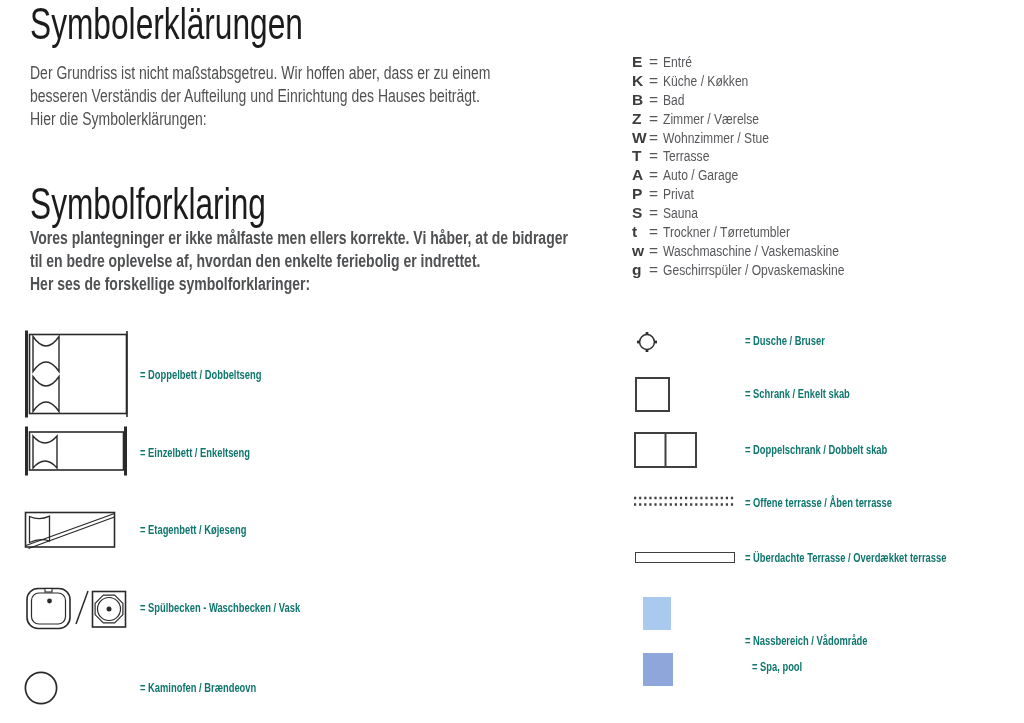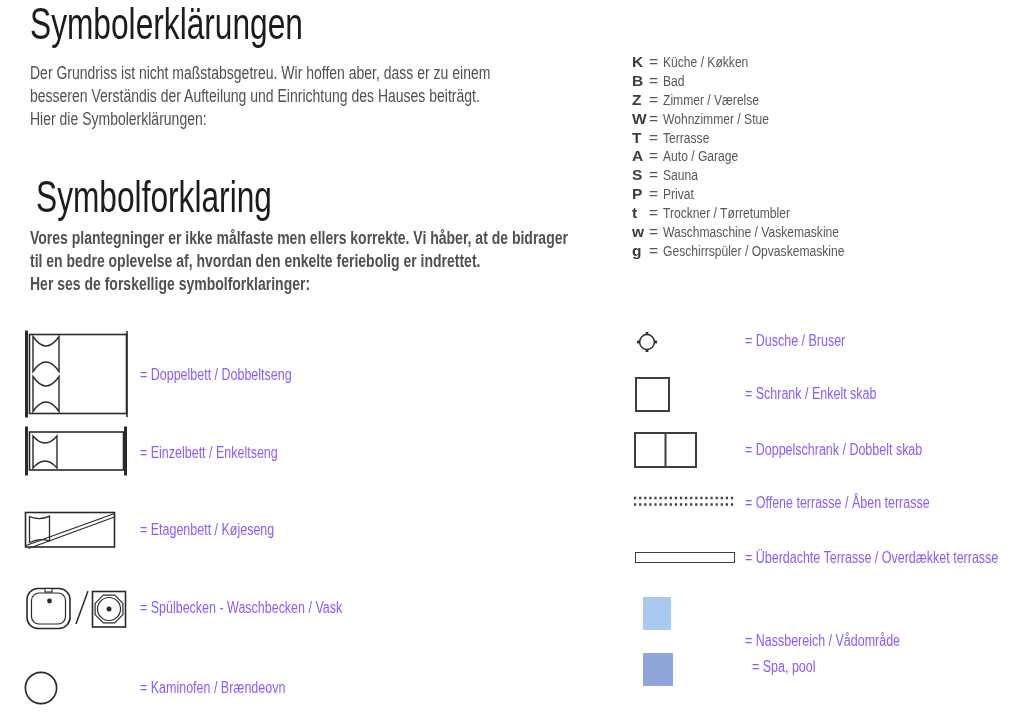--- a/index.html
+++ b/index.html
@@ -9,21 +9,21 @@
     font-family:"Liberation Sans", sans-serif;
     -webkit-font-smoothing:antialiased;
   }
   .abs{position:absolute;}
   
   .cond-h{display:inline-block;transform:scaleX(.72);transform-origin:0 0;white-space:nowrap;
           font-size:44px;line-height:48px;font-weight:400;color:#1c1c1c;letter-spacing:0;}
   .cond-p{display:inline-block;transform:scaleX(.80);transform-origin:0 0;white-space:pre-line;
           font-size:17.5px;line-height:23px;color:#4f5052;}
   .cond{display:inline-block;transform:scaleX(.78);transform-origin:0 50%;white-space:nowrap;}
-  .slabel{font-size:16px;line-height:20px;color:#8b5cf6;}
+  .slabel{font-size:12px;line-height:20px;color:#0f766e;font-weight:bold;}
   
   .lrow{height:18.9px;line-height:18.9px;font-size:15.5px;white-space:nowrap;}
   .lkey{display:inline-block;width:17px;padding-left:2px;font-weight:bold;color:#3c3d3f;}
   .leq{display:inline-block;width:14px;color:#56575a;}
   .lval{font-size:15.5px;color:#56575a;}
   .box{box-sizing:border-box;background:#fff;border:1.6px solid #3f3f3f;}
   svg{display:block;}
 </style>
 </head>
 <body>
@@ -31,39 +31,40 @@
 <div class="abs" style="left:30px;top:0px;">
   <span class="cond-h">Symbolerklärungen</span>
 </div>
 
 <div class="abs" style="left:30px;top:62px;">
   <span class="cond-p">Der Grundriss ist nicht maßstabsgetreu. Wir hoffen aber, dass er zu einem
 besseren Verständis der Aufteilung und Einrichtung des Hauses beiträgt.
 Hier die Symbolerklärungen:</span>
 </div>
 
-<div class="abs" style="left:30px;top:173px;margin-left:6px;">
+<div class="abs" style="left:30px;top:180px;">
   <span class="cond-h">Symbolforklaring</span>
 </div>
 
 <div class="abs" style="left:30px;top:227px;font-weight:bold;">
   <span class="cond-p">Vores plantegninger er ikke målfaste men ellers korrekte. Vi håber, at de bidrager
 til en bedre oplevelse af, hvordan den enkelte feriebolig er indrettet.
 Her ses de forskellige symbolforklaringer:</span>
 </div>
 
 <div class="abs" style="left:630px;top:53px;">
+  <div class="lrow"><span class="lkey">E</span><span class="leq">=</span><span class="cond lval">Entré</span></div>
   <div class="lrow"><span class="lkey">K</span><span class="leq">=</span><span class="cond lval">Küche / Køkken</span></div>
   <div class="lrow"><span class="lkey">B</span><span class="leq">=</span><span class="cond lval">Bad</span></div>
   <div class="lrow"><span class="lkey">Z</span><span class="leq">=</span><span class="cond lval">Zimmer / Værelse</span></div>
   <div class="lrow"><span class="lkey">W</span><span class="leq">=</span><span class="cond lval">Wohnzimmer / Stue</span></div>
   <div class="lrow"><span class="lkey">T</span><span class="leq">=</span><span class="cond lval">Terrasse</span></div>
   <div class="lrow"><span class="lkey">A</span><span class="leq">=</span><span class="cond lval">Auto / Garage</span></div>
+  <div class="lrow"><span class="lkey">P</span><span class="leq">=</span><span class="cond lval">Privat</span></div>
   <div class="lrow"><span class="lkey">S</span><span class="leq">=</span><span class="cond lval">Sauna</span></div>
-  <div class="lrow"><span class="lkey">P</span><span class="leq">=</span><span class="cond lval">Privat</span></div>
   <div class="lrow"><span class="lkey">t</span><span class="leq">=</span><span class="cond lval">Trockner / Tørretumbler</span></div>
   <div class="lrow"><span class="lkey">w</span><span class="leq">=</span><span class="cond lval">Waschmaschine / Vaskemaskine</span></div>
   <div class="lrow"><span class="lkey">g</span><span class="leq">=</span><span class="cond lval">Geschirrspüler / Opvaskemaskine</span></div>
 </div>
 
 <div class="abs" style="left:24px;top:330px;">
   <svg width="104" height="88" viewBox="0 0 104 88">
     <rect x="1" y="0.5" width="3" height="87" fill="#2a2a2a"></rect>
     <rect x="5.5" y="4.5" width="97" height="79" fill="none" stroke="#2a2a2a" stroke-width="1.6"></rect>
     <line x1="103" y1="1" x2="103" y2="87" stroke="#2a2a2a" stroke-width="1.6"></line>

